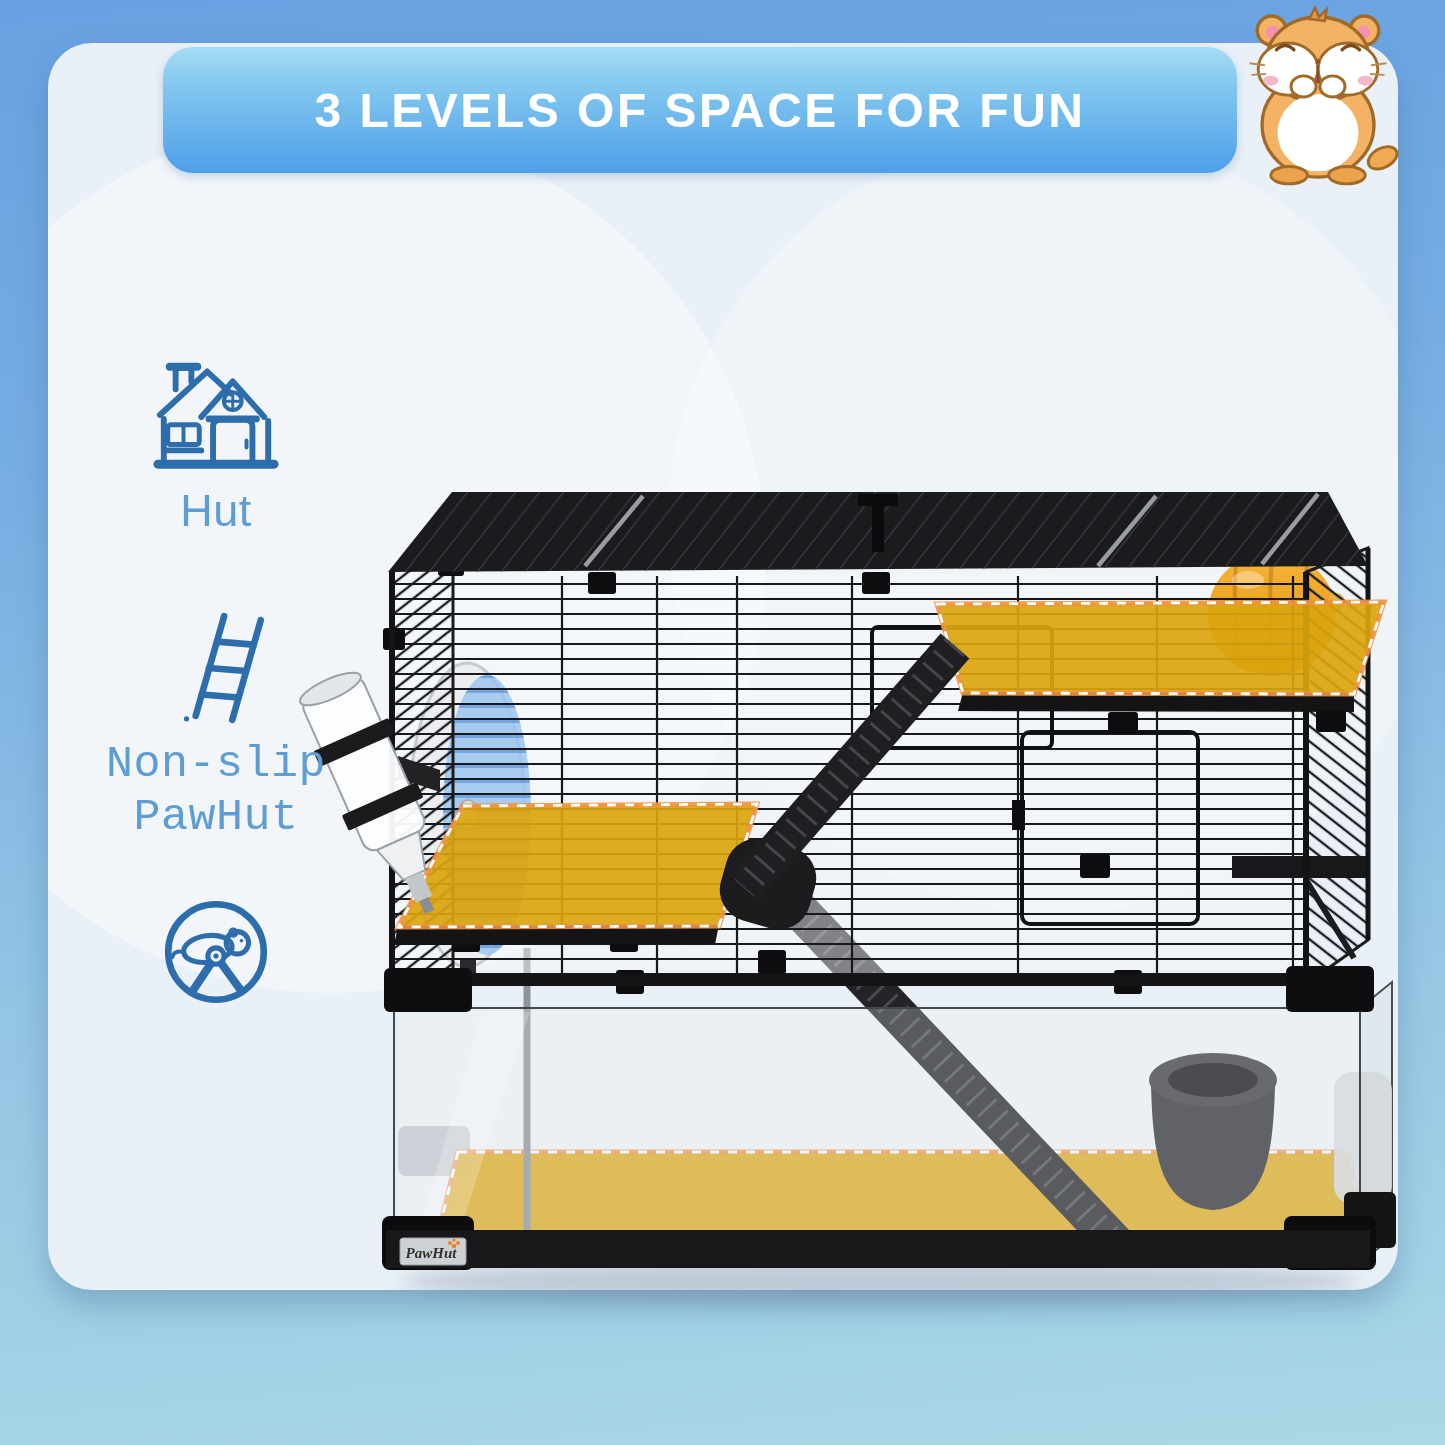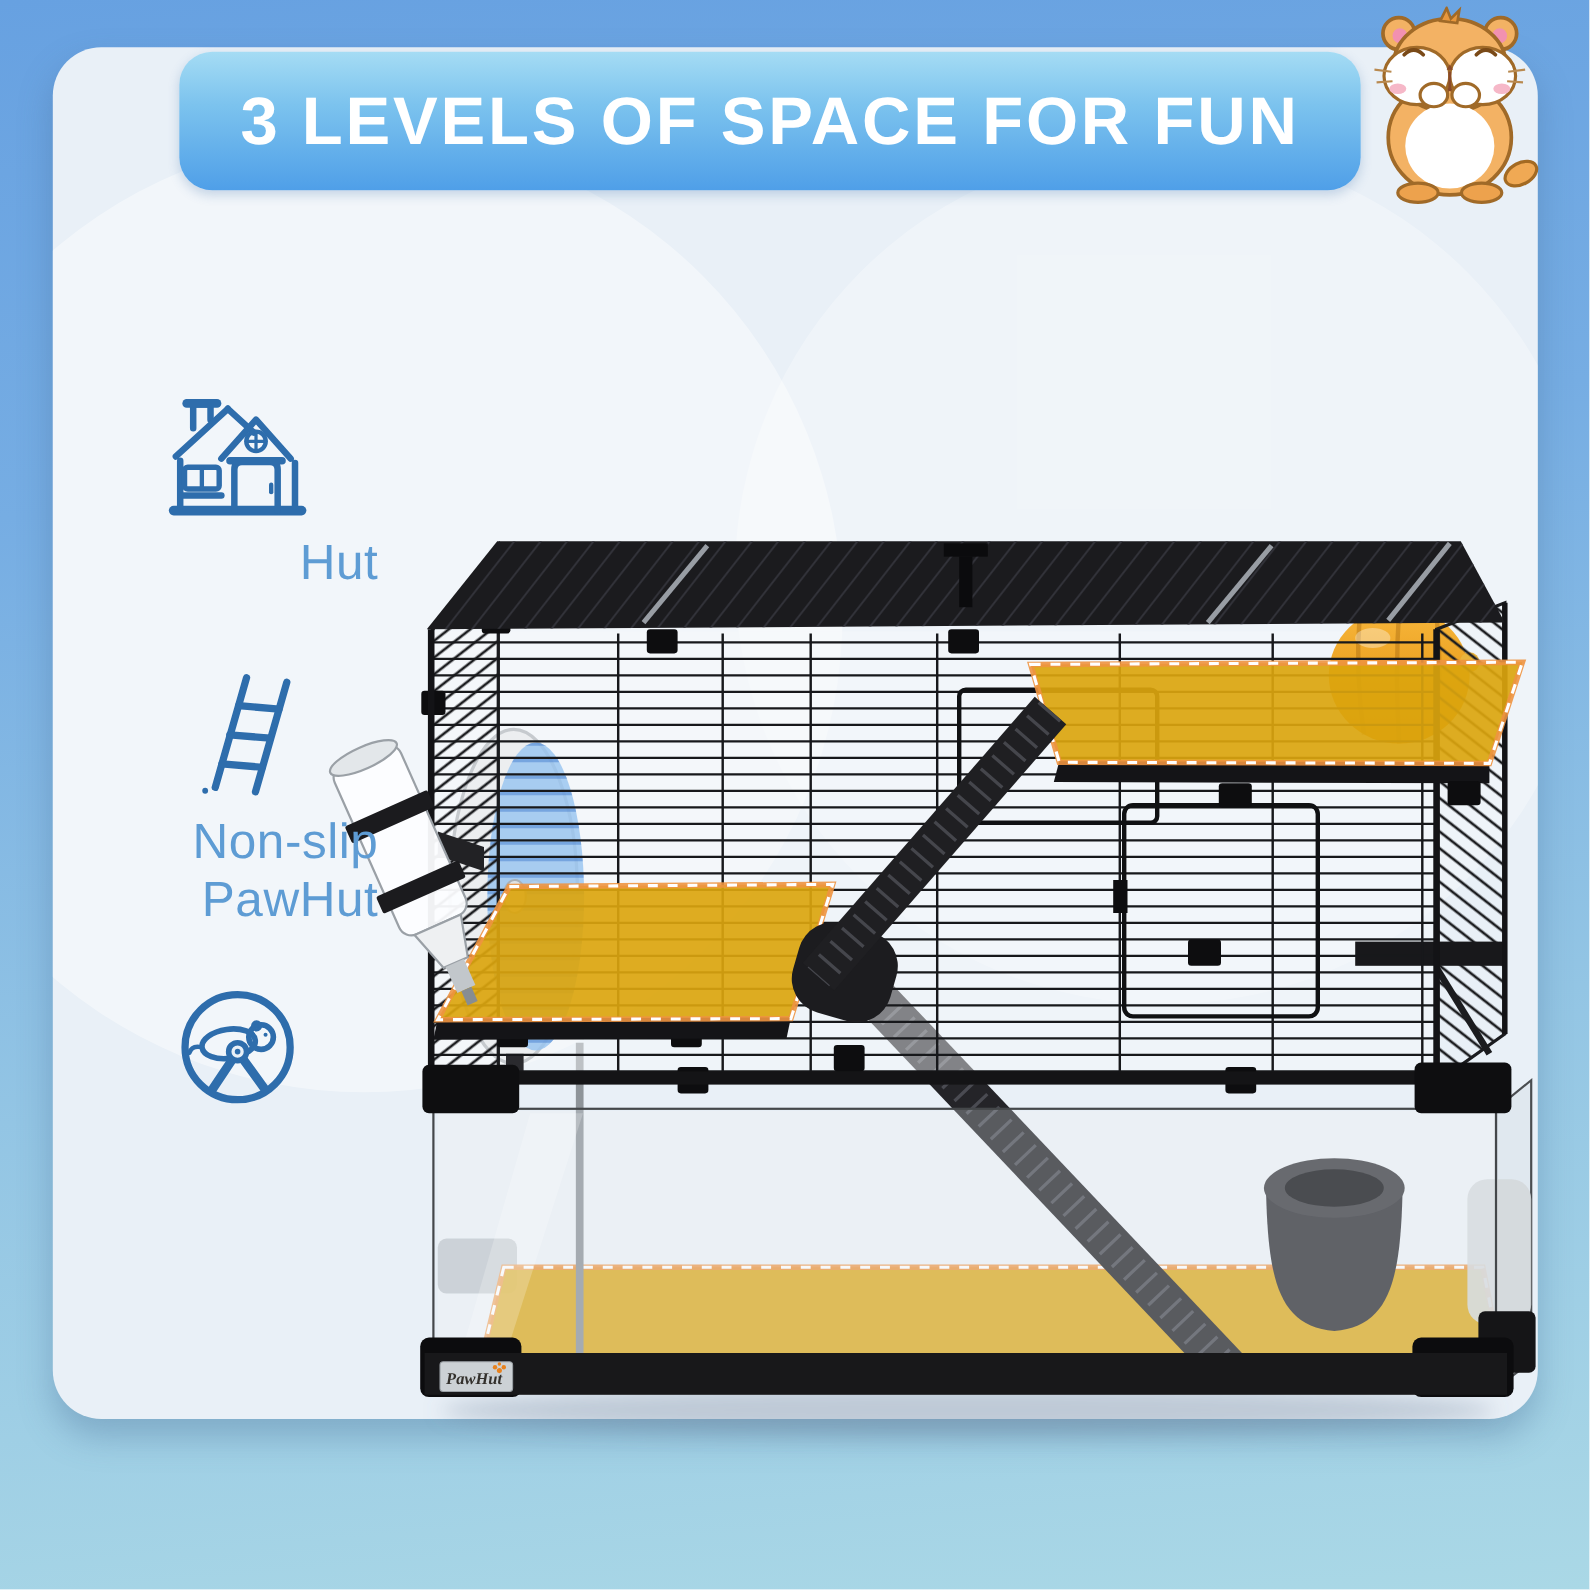--- a/index.html
+++ b/index.html
@@ -17,27 +17,27 @@
   .deco{position:absolute;border-radius:50%;background:rgba(255,255,255,.42);}
   .deco1{left:-152px;top:80px;width:870px;height:870px;}
   .deco2{left:620px;top:90px;width:780px;height:780px;background:rgba(255,255,255,.30);}
   .banner{
     position:absolute;left:163px;top:47px;width:1074px;height:126px;border-radius:30px;
     background:linear-gradient(180deg,#a5dcf4 0%,#7cc3ee 38%,#4f9fe8 100%);
     display:flex;align-items:center;justify-content:center;z-index:3;
     box-shadow:0 4px 10px rgba(60,110,170,.25);
   }
   .banner-title{
-    color:#ffffff;font-size:61px;font-weight:bold;letter-spacing:2.5px;white-space:nowrap;
+    color:#ffffff;font-size:48px;font-weight:bold;letter-spacing:2.5px;white-space:nowrap;
   }
   .mascot{position:absolute;left:1236px;top:6px;width:164px;height:186px;z-index:4;}
   .features{position:absolute;left:88px;top:0;width:256px;z-index:2;}
-  .feature{position:absolute;left:0;width:256px;text-align:right;}
+  .feature{position:absolute;left:0;width:256px;text-align:center;}
   .f-hut{top:352px;}
-  .f-ramps{top:606px;}
+  .f-ramps{top:606px;font-family:Liberation Mono, monospace;}
   .f-wheel{top:893px;}
   .feature .label{
     color:#5e9cd4;font-size:45px;line-height:53px;font-weight:400;letter-spacing:.5px;
   }
   .feature svg{display:block;margin:0 auto 10px auto;}
   .photo{position:absolute;left:0;top:0;width:1445px;height:1445px;z-index:1;}
 </style>
 </head>
 <body>
 

